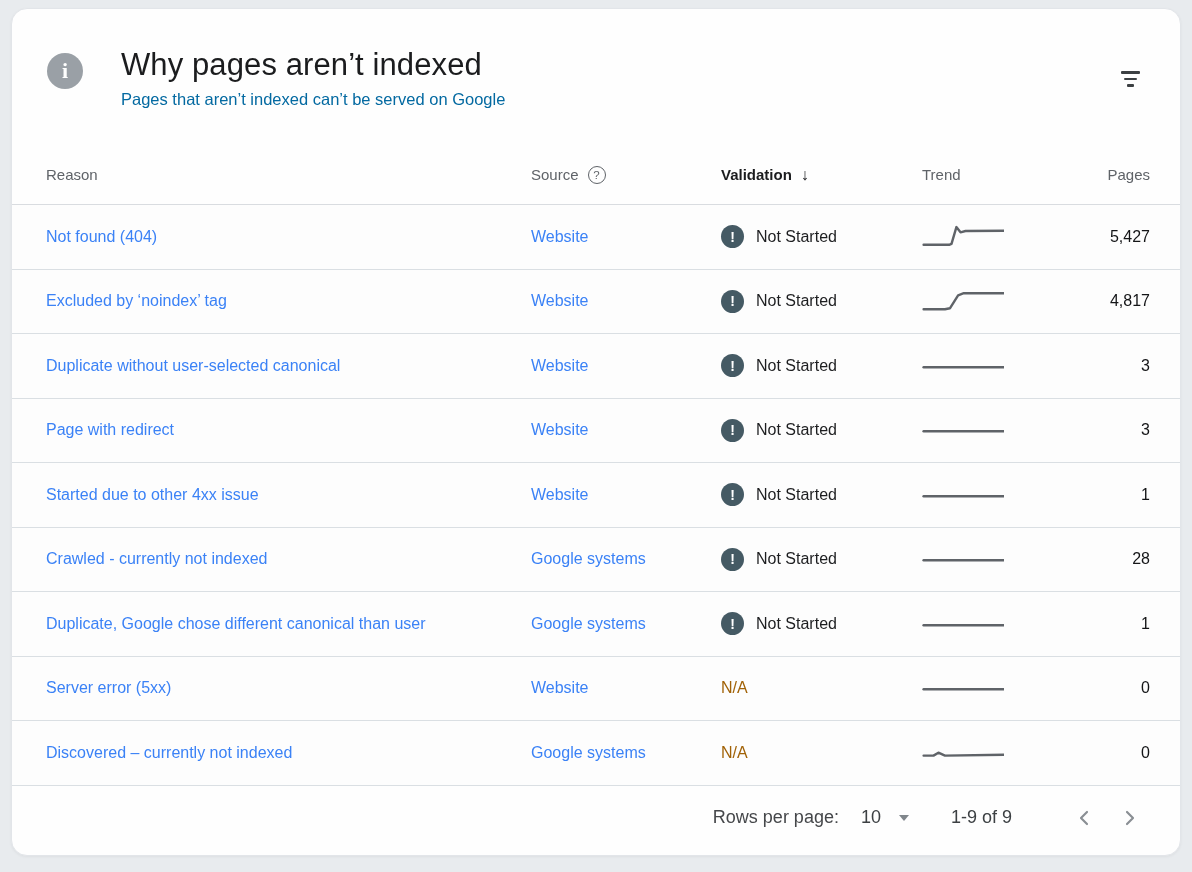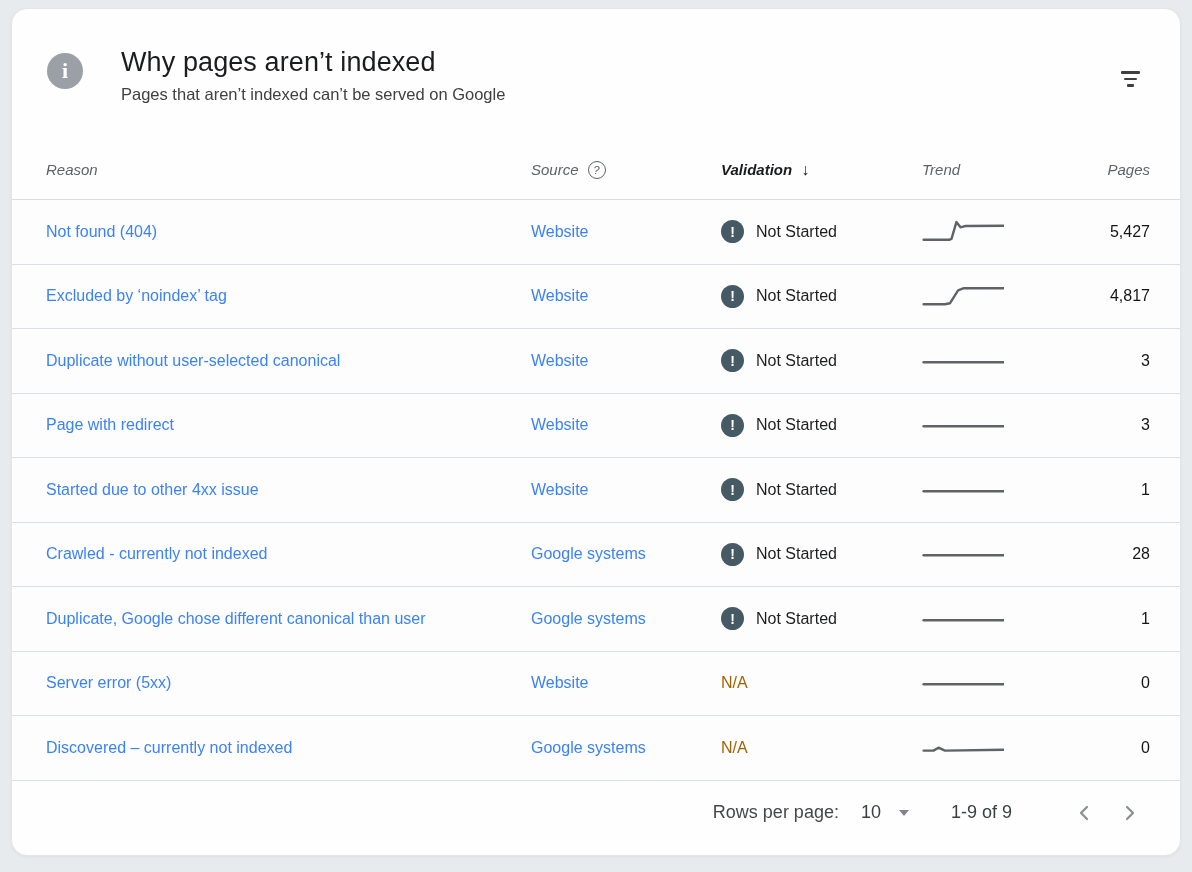--- a/index.html
+++ b/index.html
@@ -33,29 +33,29 @@
     color: #ffffff;
     display: flex; align-items: center; justify-content: center;
     font-family: "Liberation Serif", serif;
     font-weight: 700;
     font-size: 22px;
     flex: 0 0 auto;
     margin-top: 6px;
   }
   .header-text { margin-left: 38px; flex: 1 1 auto; }
   .page-title {
-    font-size: 27px;
+    font-size: 31px;
     font-weight: 400;
     color: #1b1c1e;
     letter-spacing: 0.1px;
   }
   .page-subtitle {
     margin-top: 7px;
     font-size: 16.5px;
-    color: #404040;
+    color: #0369a1;
   }
   .filter-btn {
     width: 40px; height: 40px;
     border: none; background: transparent;
     border-radius: 50%;
     cursor: pointer;
     display: flex; flex-direction: column;
     align-items: center; justify-content: center;
     gap: 4px;
     margin-top: 12px;
@@ -71,21 +71,21 @@
     align-items: center;
     padding: 0 30px 0 34px;
   }
   .thead {
     height: 60px;
     margin-top: 36px;
     border-bottom: 1px solid #d9dce0;
     font-size: 15px;
     color: #5f6368;
   }
-  .th { display: flex; align-items: center; gap: 9px; font-style: italic; }
+  .th { display: flex; align-items: center; gap: 9px; }
   .th-validation { color: #1b1c1e; font-weight: 700; }
   .th-pages, .td-pages { justify-self: end; text-align: center; }
   .sort-arrow { font-size: 16px; color: #202124; font-weight: 400; }
   .help-circle {
     width: 18px; height: 18px;
     border: 1.5px solid #5f6368;
     border-radius: 50%;
     color: #5f6368;
     font-size: 11.5px;
     display: inline-flex; align-items: center; justify-content: center;

